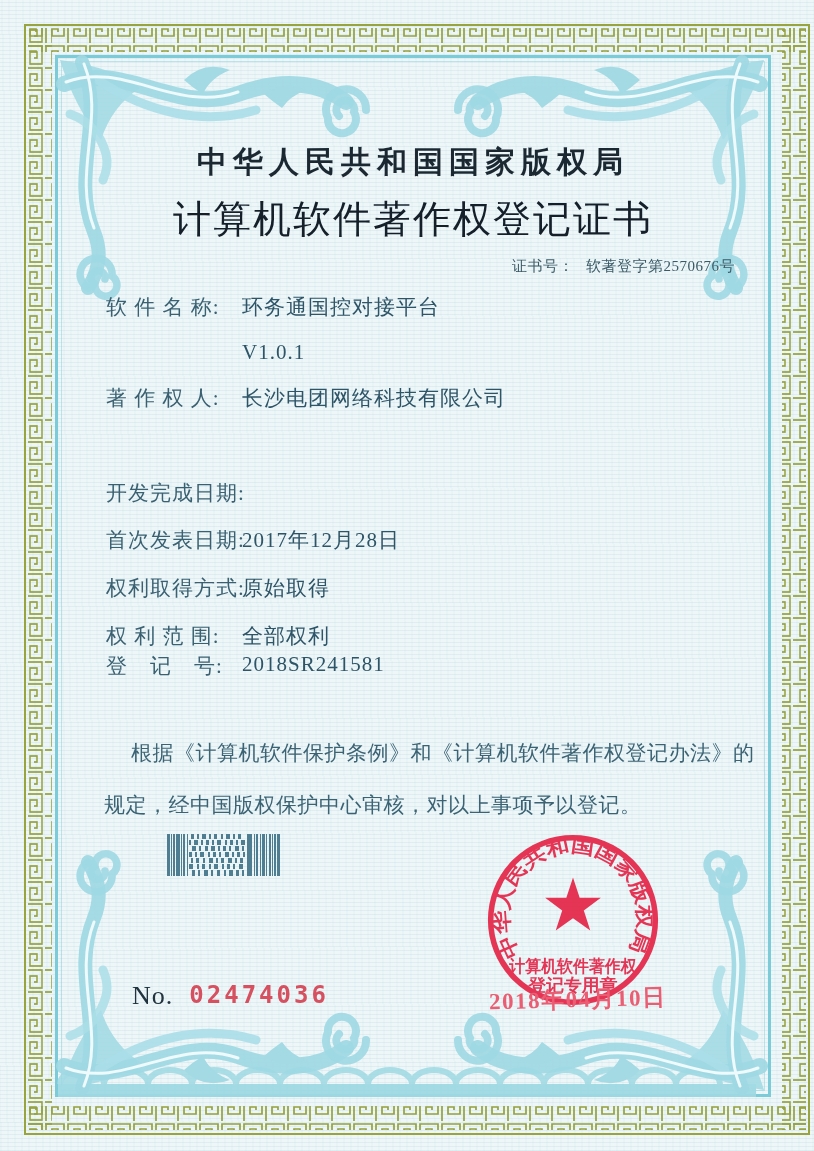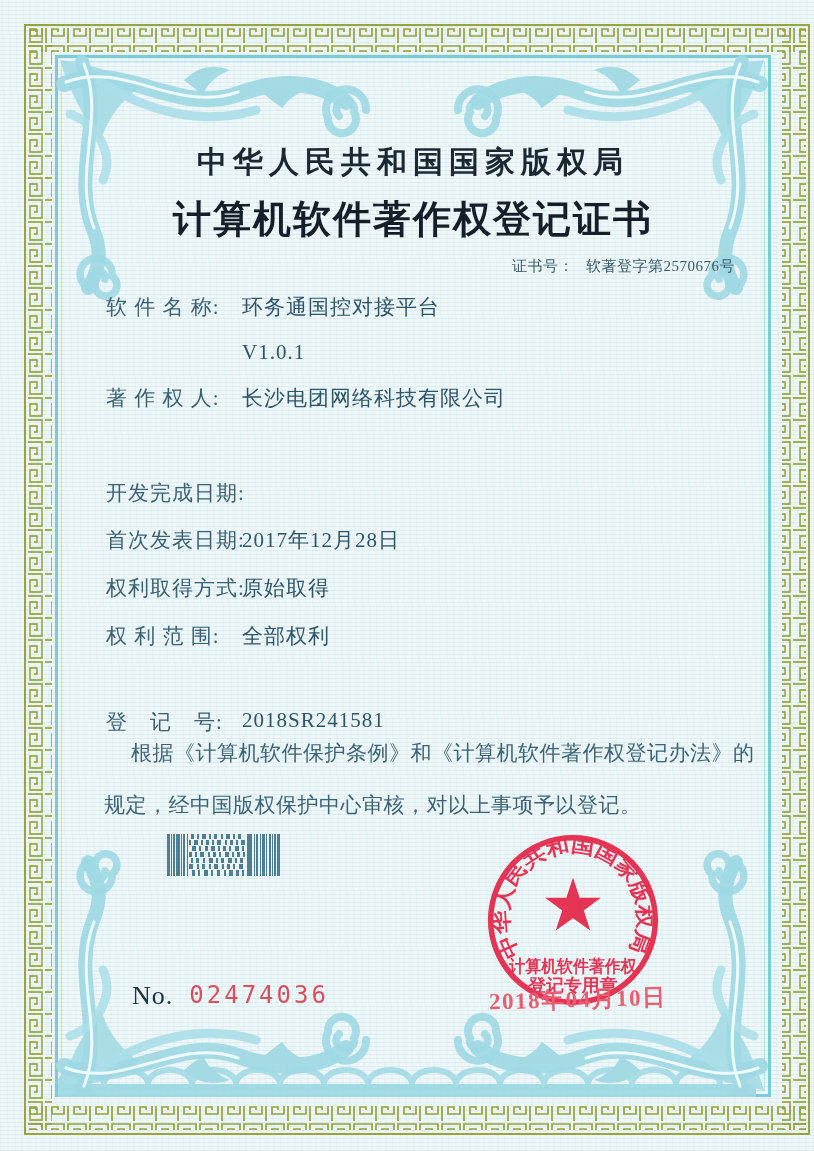--- a/index.html
+++ b/index.html
@@ -16,21 +16,21 @@
       linear-gradient(#eef6f8,#eef6f8);
   }
   .deco{position:absolute; left:0; top:0; z-index:1;}
   .txt{position:absolute; z-index:2; white-space:nowrap;}
   .authority{
     left:56px; width:714px; top:142px; text-align:center;
     font-size:30px; font-weight:bold; letter-spacing:6px; color:#1b2832;
   }
   .cert-title{
     left:56px; width:714px; top:194px; text-align:center;
-    font-size:38px; font-weight:bold; letter-spacing:2px; color:#141f29;
+    font-size:38px; font-weight:normal; letter-spacing:2px; color:#141f29;
   }
   .certno{left:512px; top:257px; font-size:15px; color:#3c5a66; letter-spacing:.5px;}
   .certno .v{margin-left:12px;}
   .frow{position:absolute; left:106px; display:flex; z-index:2;
         font-size:21px; color:#31586a; letter-spacing:1px; white-space:nowrap;}
   .frow .flabel{width:136px; flex:none; color:#3a6071;}
   .frow .fvalue{color:#2e5467;}
   .version{left:242px; top:326px; font-size:21px; color:#2e5467; letter-spacing:1px;margin-top:14px;}
   .statement{position:absolute; left:104px; top:727px; width:660px; z-index:2;
         font-size:21px; line-height:52px; color:#3c6374; letter-spacing:.5px;}
@@ -40,21 +40,21 @@
   .seal{position:absolute; left:472px; top:819px; z-index:3; opacity:.94;}
   .seal-date{
     left:489px; top:984px; z-index:4; font-size:23px; font-weight:bold;
     color:#ea5d72; letter-spacing:1.5px; transform:rotate(-1.5deg);
   }
   .serial{left:132px; top:981px; z-index:2;}
   .serial .no{font-size:26px; color:#20333f; letter-spacing:1px;}
   .serial .num{
     font-family:"DejaVu Sans Mono","Liberation Mono",monospace;
     font-size:24px; color:#d6505f; letter-spacing:3px; margin-left:16px;
-    font-weight:normal; vertical-align:1px;
+    font-weight:bold; vertical-align:1px;
   }
 </style>
 </head>
 <body>
 
 <div class="page">
 
   <svg class="deco" width="814" height="1151" viewBox="0 0 814 1151" aria-hidden="true">
     <defs>
       <pattern id="gk" width="22" height="22" patternUnits="userSpaceOnUse">
@@ -140,21 +140,21 @@
   <div class="frow" style="top:622px">
     <span class="flabel">权 利 范 围:</span>
     <span class="fvalue">全部权利</span>
   </div>
 
   <div class="frow" style="top:574px">
     <span class="flabel">权利取得方式:</span>
     <span class="fvalue">原始取得</span>
   </div>
 
-  <div class="frow" style="top:708px">
+  <div class="frow" style="top:652px">
     <span class="flabel">登　记　号:</span>
     <span class="fvalue">2018SR241581</span>
   </div>
 
   <div class="statement">
     <div class="l1">根据《计算机软件保护条例》和《计算机软件著作权登记办法》的</div>
     <div class="l2">规定，经中国版权保护中心审核，对以上事项予以登记。</div>
   </div>
 
   <svg class="barcode" width="114" height="42" viewBox="0 0 114 42" shape-rendering="crispEdges" aria-hidden="true">

